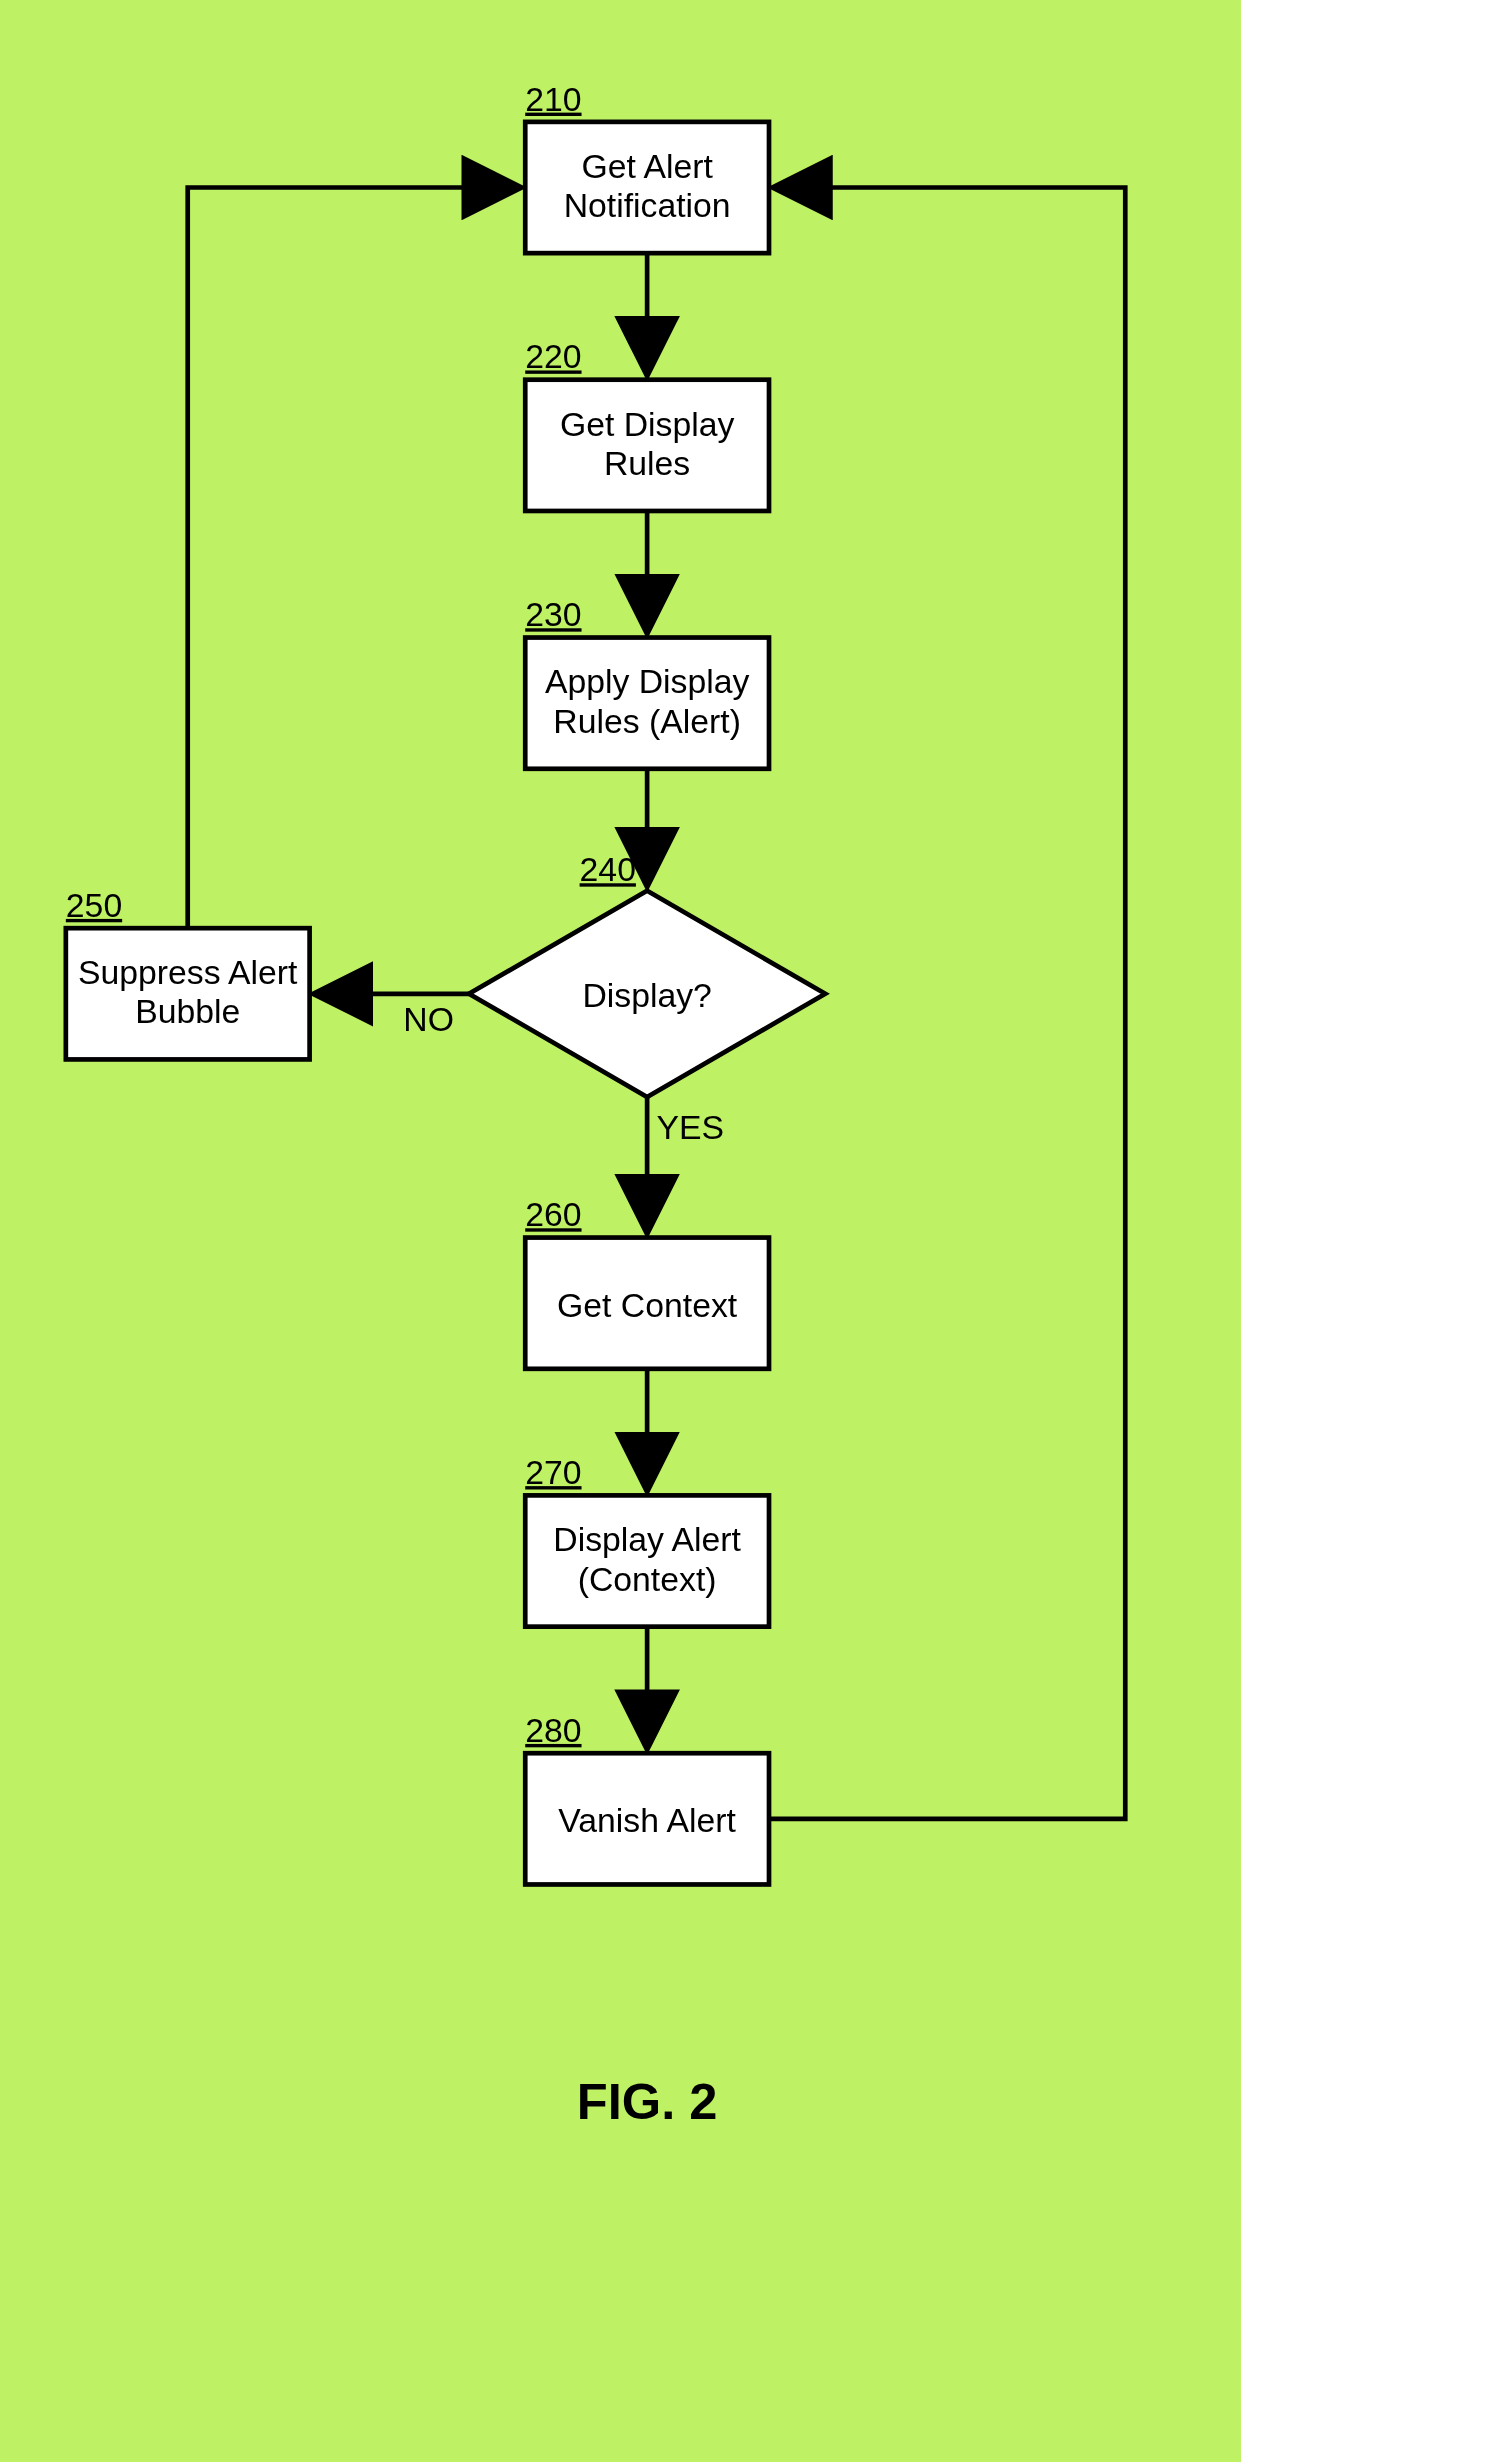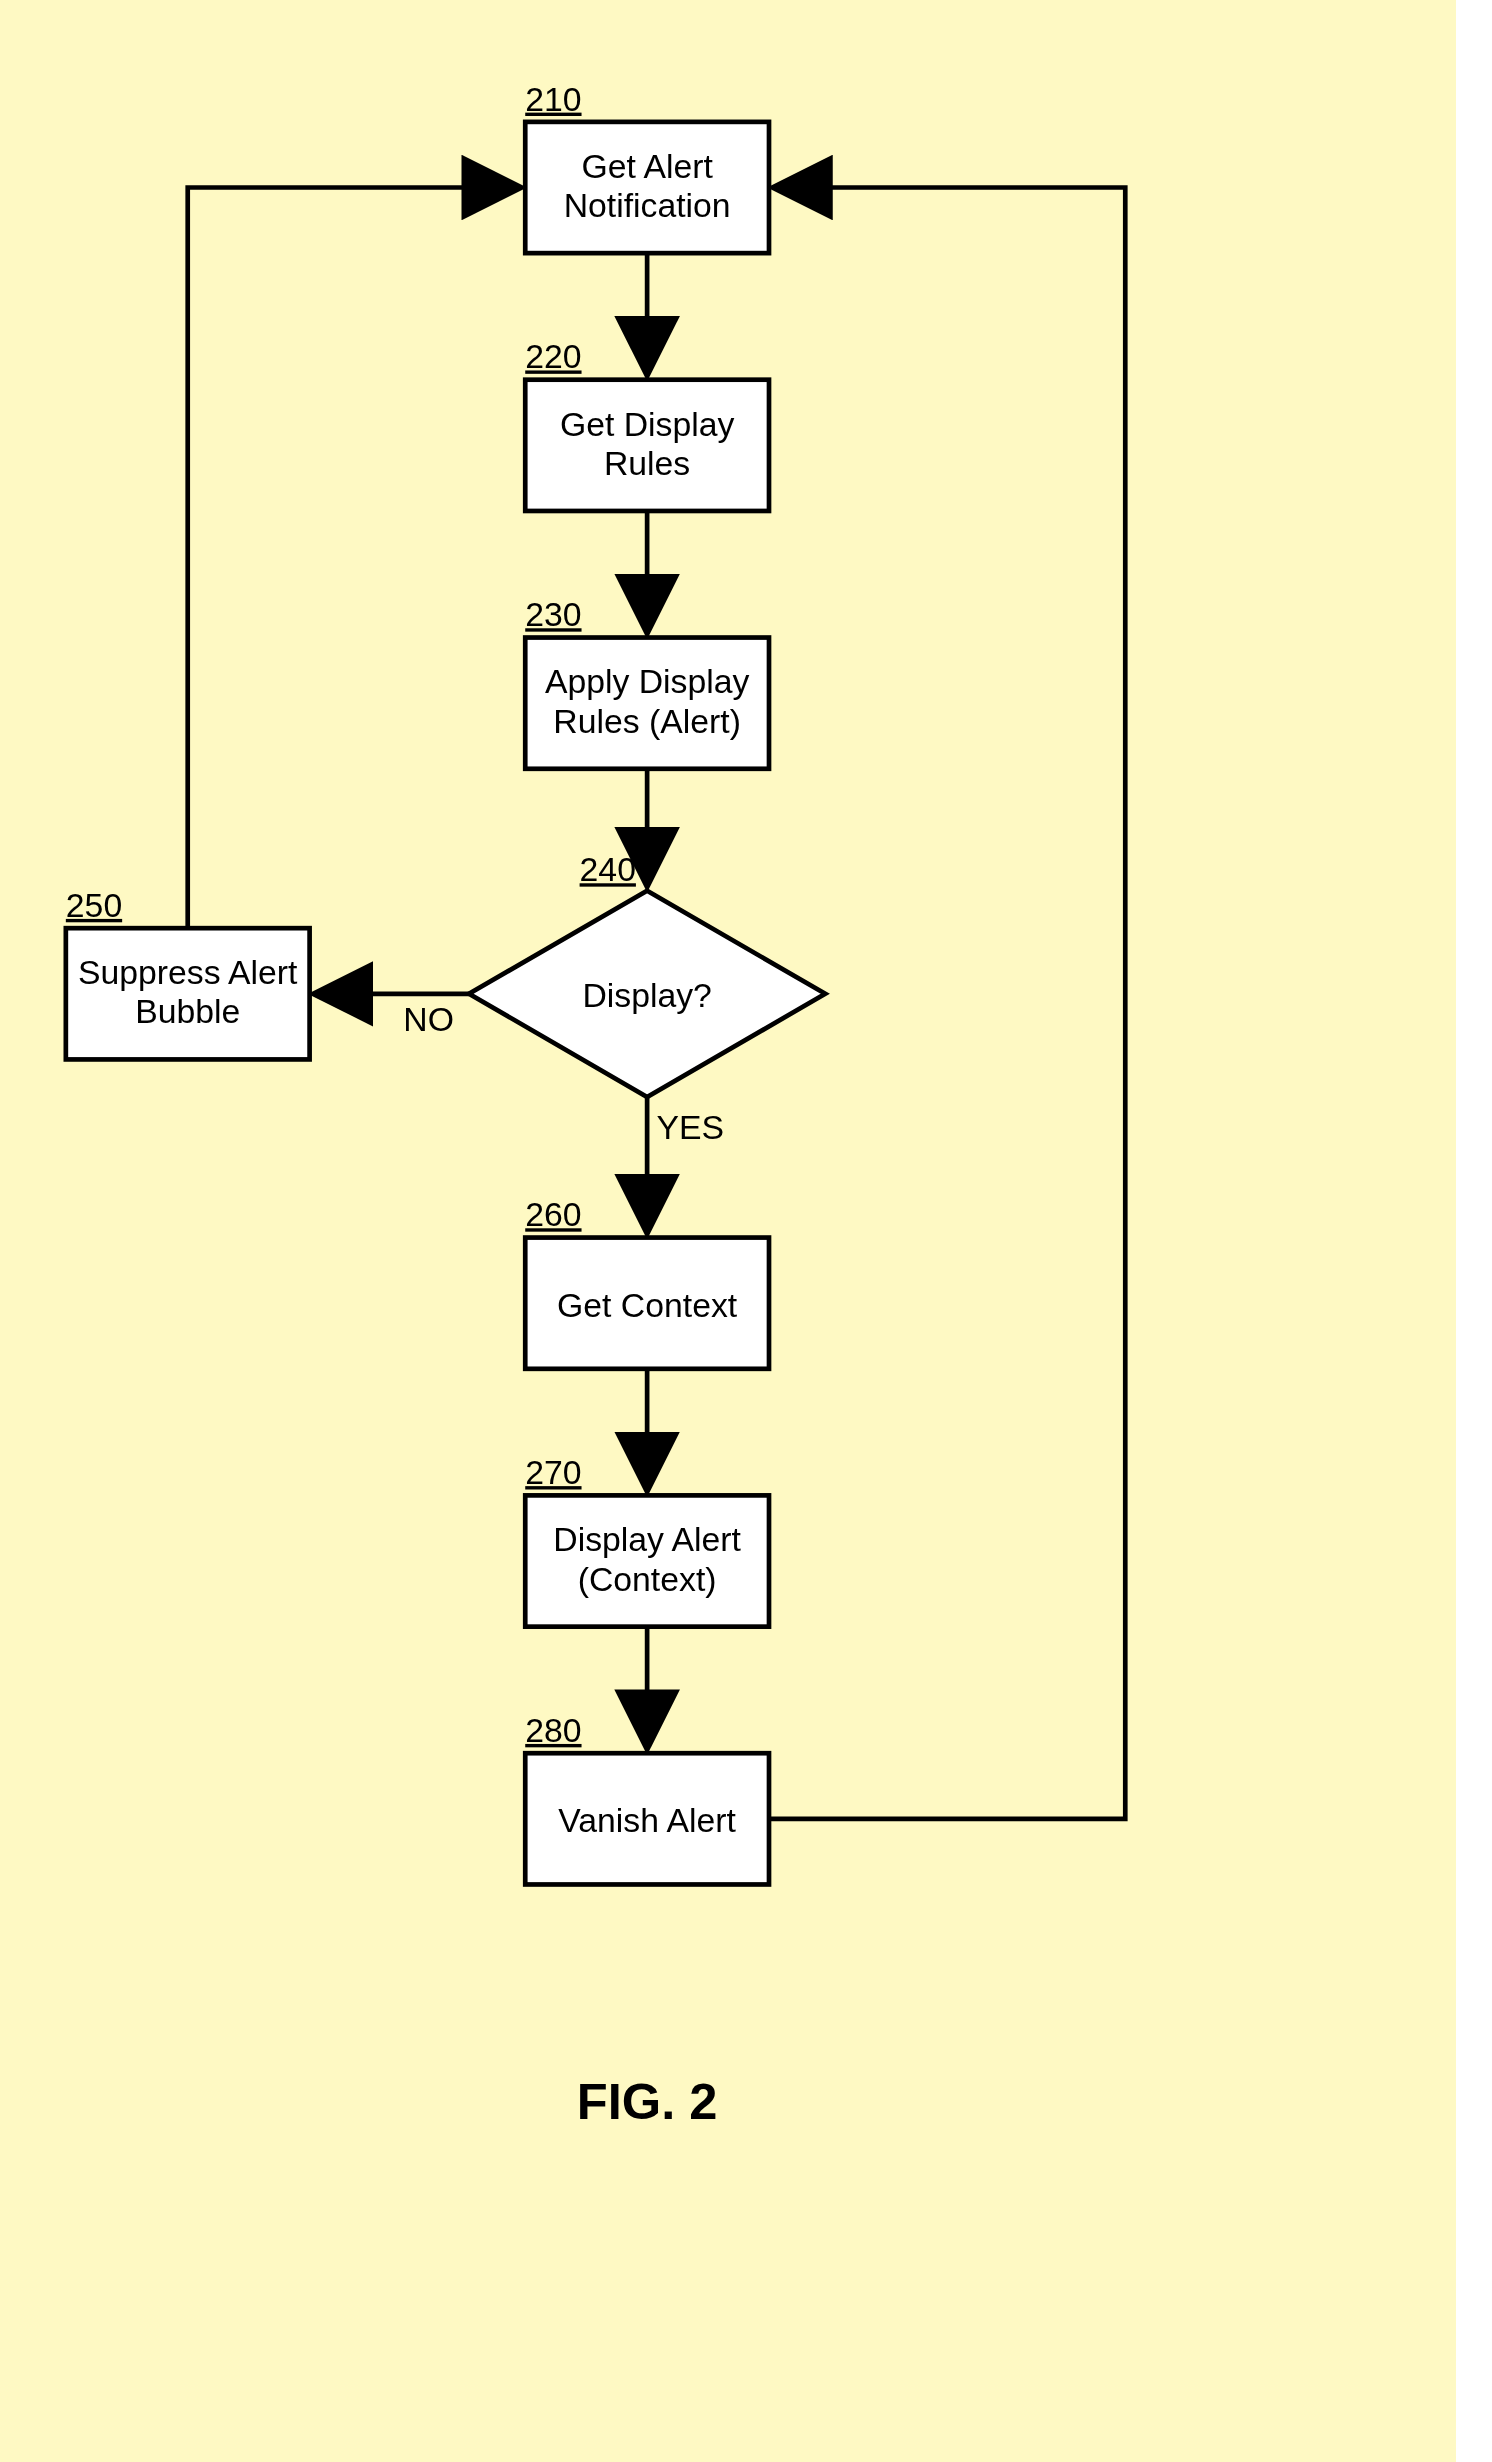--- a/index.html
+++ b/index.html
@@ -3,23 +3,23 @@
 <meta charset="utf-8">
 <style>
   html, body {
     margin: 0;
     padding: 0;
     background: #ffffff;
     font-family: Arial, Helvetica, sans-serif;
   }
   .page {
     position: relative;
-    width: 1456px;
+    width: 1241px;
     height: 2462px;
-    background: #fef9c3;
+    background: #bef264;
   }
   svg { display: block; }
   .box-label {
     font-size: 36px;
     fill: #000;
     text-anchor: middle;
     dominant-baseline: middle;
   }
   .ref-label {
     font-size: 36px;

